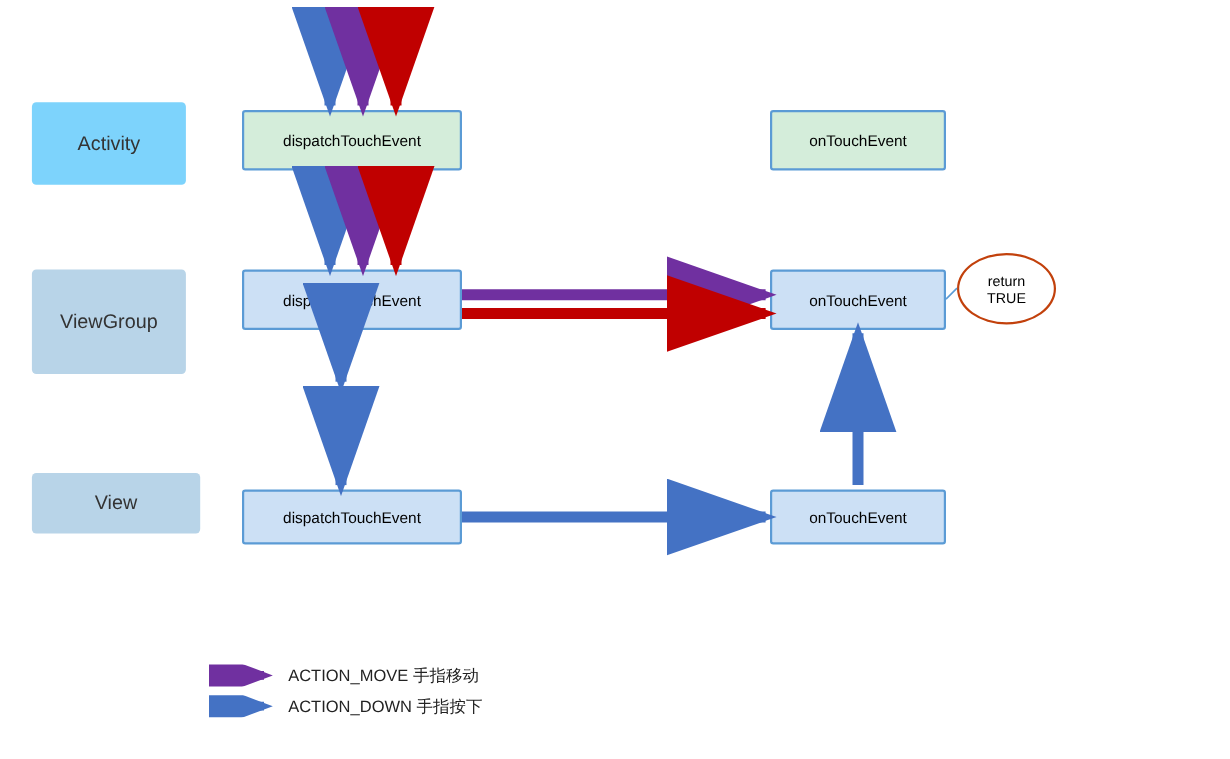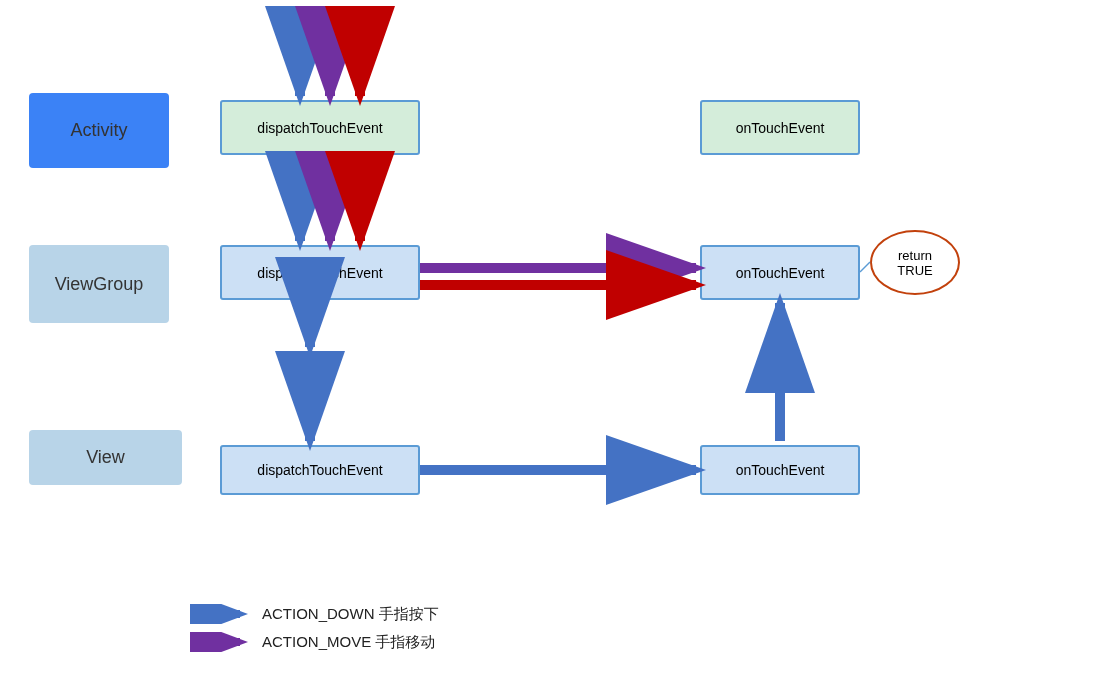--- a/index.html
+++ b/index.html
@@ -23,35 +23,35 @@
       position: absolute;
       display: flex;
       align-items: center;
       justify-content: center;
       font-size: 18px;
       font-weight: 500;
       border-radius: 4px;
     }
 
     .layer-activity {
-      background: #3b82f6;
+      background: #7dd3fc;
       color: #333;
       left: 29px;
       top: 93px;
       width: 140px;
       height: 75px;
     }
 
     .layer-viewgroup {
       background: #b8d4e8;
       color: #333;
       left: 29px;
       top: 245px;
       width: 140px;
-      height: 78px;
+      height: 95px;
     }
 
     .layer-view {
       background: #b8d4e8;
       color: #333;
       left: 29px;
       top: 430px;
       width: 153px;
       height: 55px;
     }
@@ -213,41 +213,41 @@
     <line x1="310" y1="400" x2="310" y2="441" stroke="#4472c4" stroke-width="10" marker-end="url(#arrowBlue)"></line>
 
     <line x1="420" y1="470" x2="696" y2="470" stroke="#4472c4" stroke-width="10" marker-end="url(#arrowBlue)"></line>
 
     <line x1="780" y1="441" x2="780" y2="303" stroke="#4472c4" stroke-width="10" marker-end="url(#arrowBlue)"></line>
 
     <line x1="860" y1="272" x2="870" y2="262" stroke="#5b9bd5" stroke-width="1.5"></line>
   </svg>
 
   <div class="legend">
+    <div class="legend-item">
+      <div class="legend-arrow">
+        <svg width="60" height="20">
+          <defs>
+            <marker id="legPurple" markerWidth="8" markerHeight="6" refX="7" refY="3" orient="auto">
+              <polygon points="0 0, 8 3, 0 6" fill="#7030a0"></polygon>
+            </marker>
+          </defs>
+          <line x1="0" y1="10" x2="50" y2="10" stroke="#7030a0" stroke-width="8" marker-end="url(#legPurple)"></line>
+        </svg>
+      </div>
+      <span class="legend-text">ACTION_MOVE  手指移动</span>
+    </div>
     <div class="legend-item">
       <div class="legend-arrow">
         <svg width="60" height="20">
           <defs>
             <marker id="legBlue" markerWidth="8" markerHeight="6" refX="7" refY="3" orient="auto">
               <polygon points="0 0, 8 3, 0 6" fill="#4472c4"></polygon>
             </marker>
           </defs>
           <line x1="0" y1="10" x2="50" y2="10" stroke="#4472c4" stroke-width="8" marker-end="url(#legBlue)"></line>
         </svg>
       </div>
       <span class="legend-text">ACTION_DOWN  手指按下</span>
     </div>
-    <div class="legend-item">
-      <div class="legend-arrow">
-        <svg width="60" height="20">
-          <defs>
-            <marker id="legPurple" markerWidth="8" markerHeight="6" refX="7" refY="3" orient="auto">
-              <polygon points="0 0, 8 3, 0 6" fill="#7030a0"></polygon>
-            </marker>
-          </defs>
-          <line x1="0" y1="10" x2="50" y2="10" stroke="#7030a0" stroke-width="8" marker-end="url(#legPurple)"></line>
-        </svg>
-      </div>
-      <span class="legend-text">ACTION_MOVE  手指移动</span>
-    </div>
   </div>
 
 </div>
 
 </body></html>

